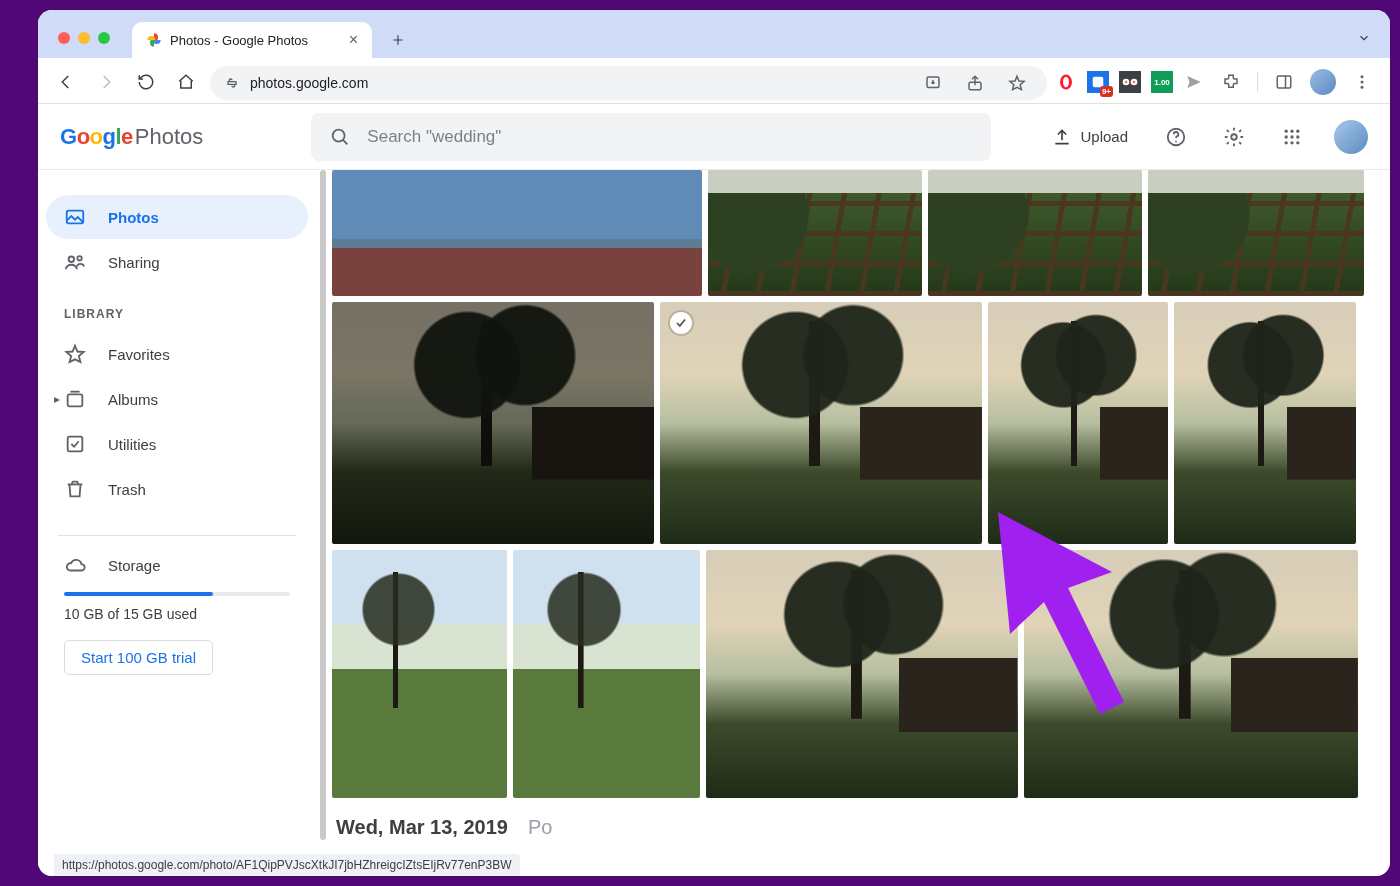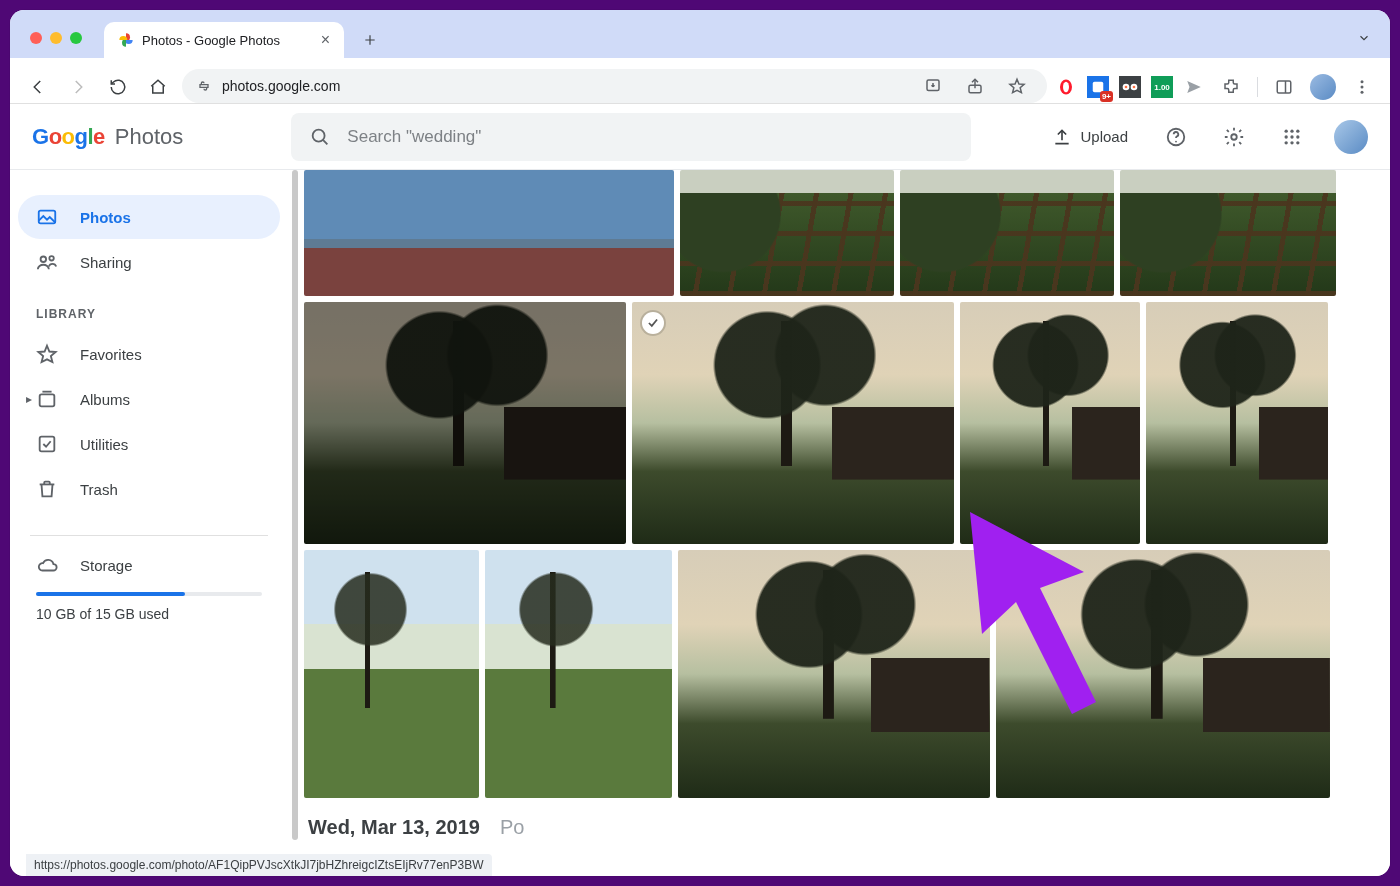--- a/index.html
+++ b/index.html
@@ -17,20 +17,21 @@
   body { width:1400px; height:886px; background:#4f0875; position:relative; overflow:hidden; }
 
   
   .mac-window {
     position:absolute; inset:10px 10px 10px 10px;
     background:#fff;
     border-radius:14px;
     overflow:hidden;
     display:flex; flex-direction:column;
     box-shadow:0 0 0 1px rgba(0,0,0,.04);
+    margin-left:28px;
   }
 
   
   .tab-strip {
     height:48px; background:var(--tab-bg);
     display:flex; align-items:flex-end; padding:0 12px 0 12px;
     gap:12px;
     flex:0 0 auto;
   }
   .traffic-lights { display:flex; gap:8px; align-items:center; margin:0 10px 14px 8px; }
@@ -50,21 +51,21 @@
     color:#202124; border-radius:50%; cursor:pointer;
   }
   .tab-strip .spacer { flex:1; }
   .tab-strip .drop { width:28px; height:28px; margin-bottom:6px; border-radius:50%;
                      display:flex; align-items:center; justify-content:center; color:#3c4043; }
 
   
   .toolbar {
     height:46px; background:#fff;
     border-bottom:1px solid #e0e0e0;
-    display:flex; align-items:flex-end; gap:8px; padding:0 12px;
+    display:flex; align-items:flex-start; gap:8px; padding:8px 12px;
     flex:0 0 auto;
   }
   .tb-btn { width:32px; height:32px; display:flex; align-items:center; justify-content:center;
             color:var(--icon-grey); border-radius:50%; cursor:pointer; }
   .tb-btn.disabled { color:#bdbdbd; cursor:default; }
   .omnibox {
     flex:1; height:34px; background:#f1f3f4; border-radius:17px;
     display:flex; align-items:center; gap:10px; padding:0 14px;
     color:#202124; font-size:14px;
   }
@@ -77,21 +78,21 @@
 
   
   .app {
     flex:1 1 auto; display:flex; flex-direction:column; min-height:0; background:#fff;
   }
   .app-header {
     height:66px; border-bottom:1px solid #e8eaed;
     display:flex; align-items:center; padding:0 22px; gap:18px;
     flex:0 0 auto;
   }
-  .logo { display:flex; align-items:baseline; gap:10px; font-size:22px; color:#5f6368; }
+  .logo { display:flex; align-items:baseline; gap:2px; font-size:22px; color:#5f6368; }
   .logo b { font-family:Arial; font-weight:700; letter-spacing:-.5px; }
   .logo .G{color:var(--g-blue);} .logo .o1{color:var(--g-red);} .logo .o2{color:var(--g-yellow);}
   .logo .g2{color:var(--g-blue);} .logo .l{color:var(--g-green);} .logo .e{color:var(--g-red);}
 
   .search-box {
     margin-left:90px;
     width:680px; max-width:680px; height:48px; background:#f1f3f4; border-radius:8px;
     display:flex; align-items:center; gap:14px; padding:0 18px;
   }
   .search-box input { border:none; background:transparent; outline:none; flex:1;
@@ -468,20 +469,21 @@
           <div class="storage-row">
             <svg width="22" height="22" viewBox="0 0 24 24" fill="none" stroke="#5f6368" stroke-width="2">
                 <path d="M7 18a4 4 0 1 1 .7-7.95A6 6 0 0 1 19 11a3.5 3.5 0 0 1 0 7H7z"></path>
               </svg>
             <span>Storage</span>
           </div>
           <div class="storage-bar">
               <div class="fill"></div>
             </div>
           <div class="storage-used">10 GB of 15 GB used</div>
+          <div class="storage-cta">Start 100 GB trial</div>
         </div>
       </div>
 
       <div class="scroll-divider"></div>
 
       <div class="grid-wrap" style="position:relative">
 
         <div class="row">
           <div class="ph ph-dock" style="width:370px;height:126px"></div>
           <div class="ph ph-fence" style="width:214px;height:126px"></div>

